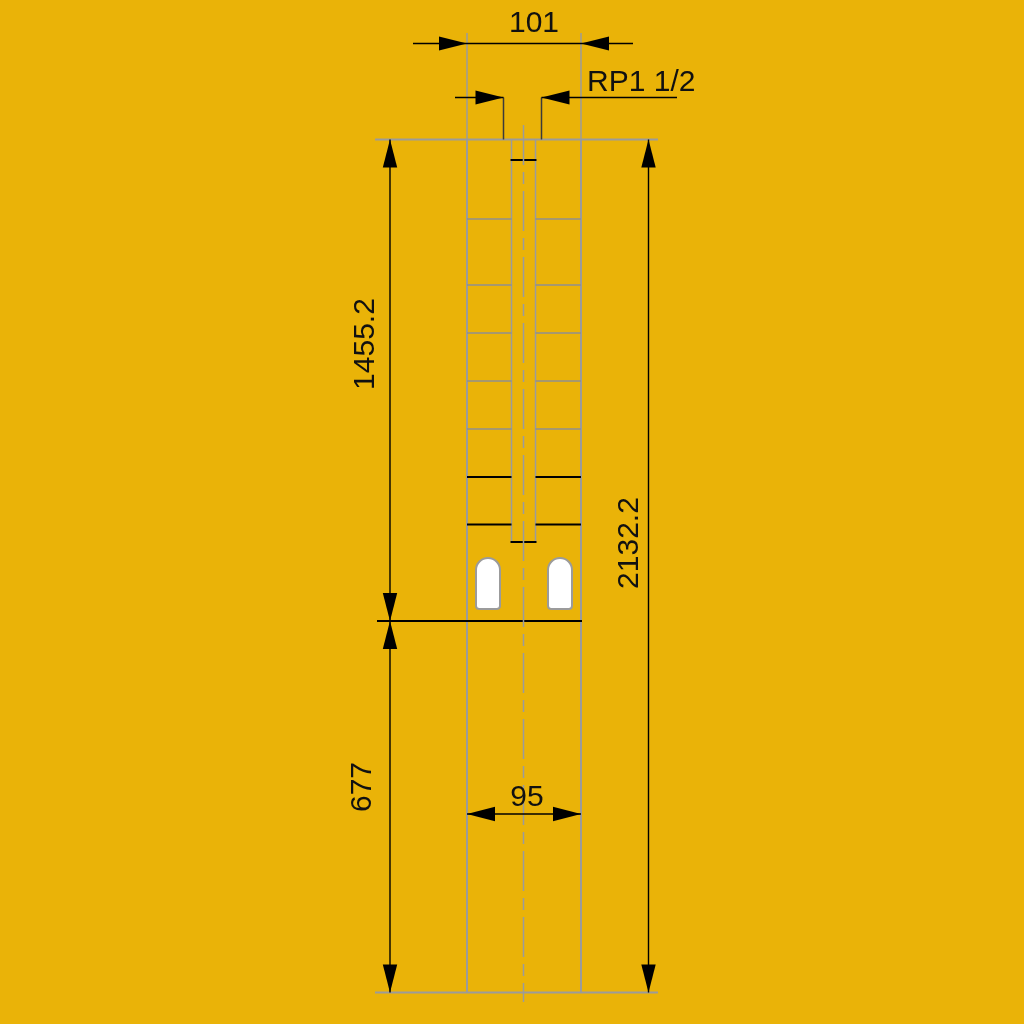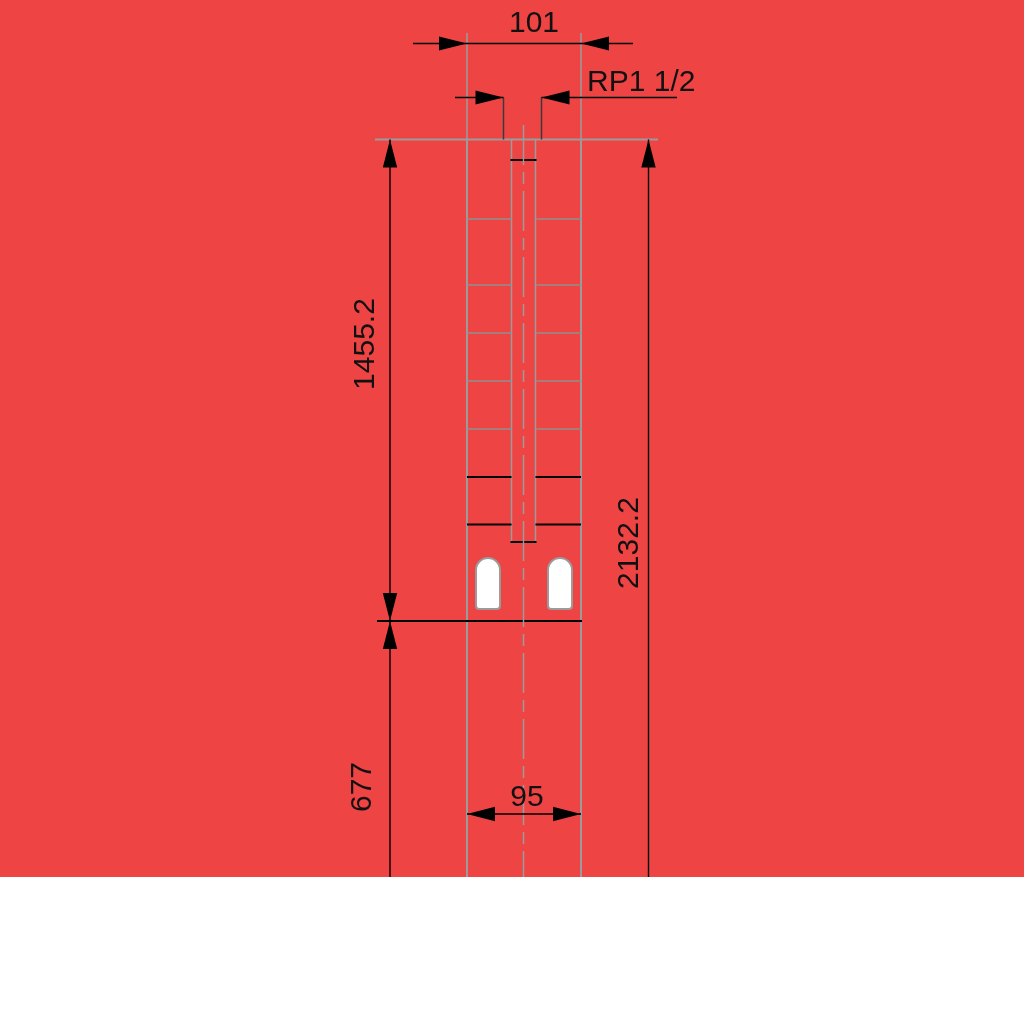--- a/index.html
+++ b/index.html
@@ -3,22 +3,22 @@
 <meta charset="utf-8">
 <style>
   html, body {
     margin: 0;
     padding: 0;
     background: #ffffff;
   }
   .canvas {
     position: relative;
     width: 1024px;
-    height: 877px;
-    background: #ef4444;
+    height: 1024px;
+    background: #eab308;
     overflow: hidden;
   }
   svg text {
     font-family: "Liberation Sans", "DejaVu Sans", sans-serif;
     font-size: 30px;
     fill: #111111;
   }
 </style>
 </head>
 <body>

